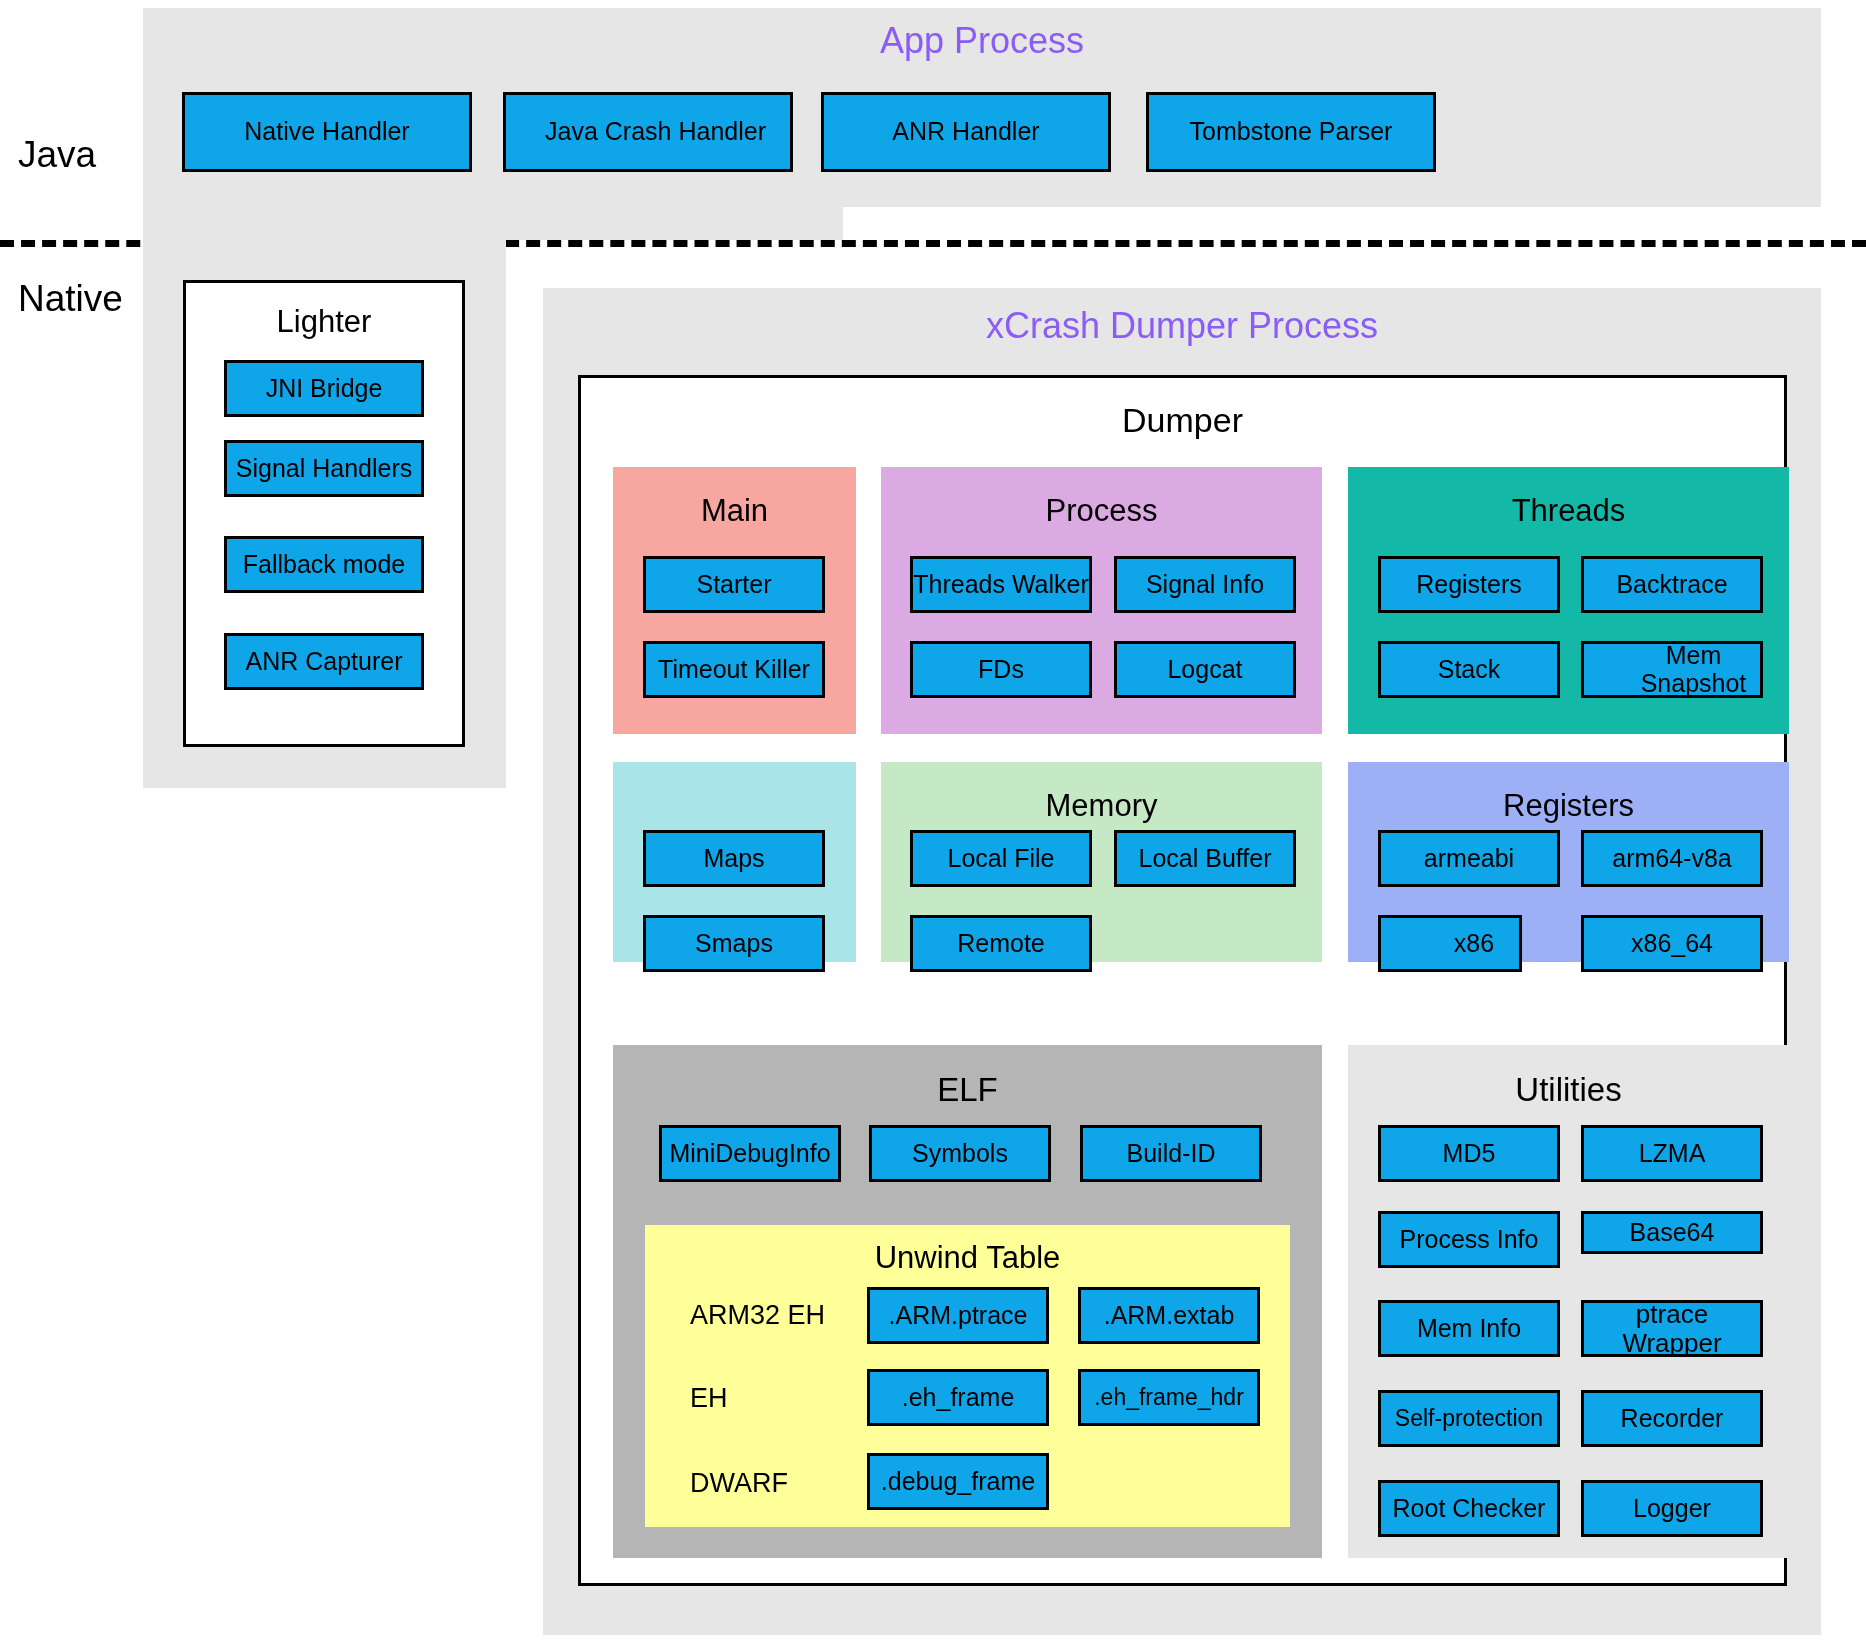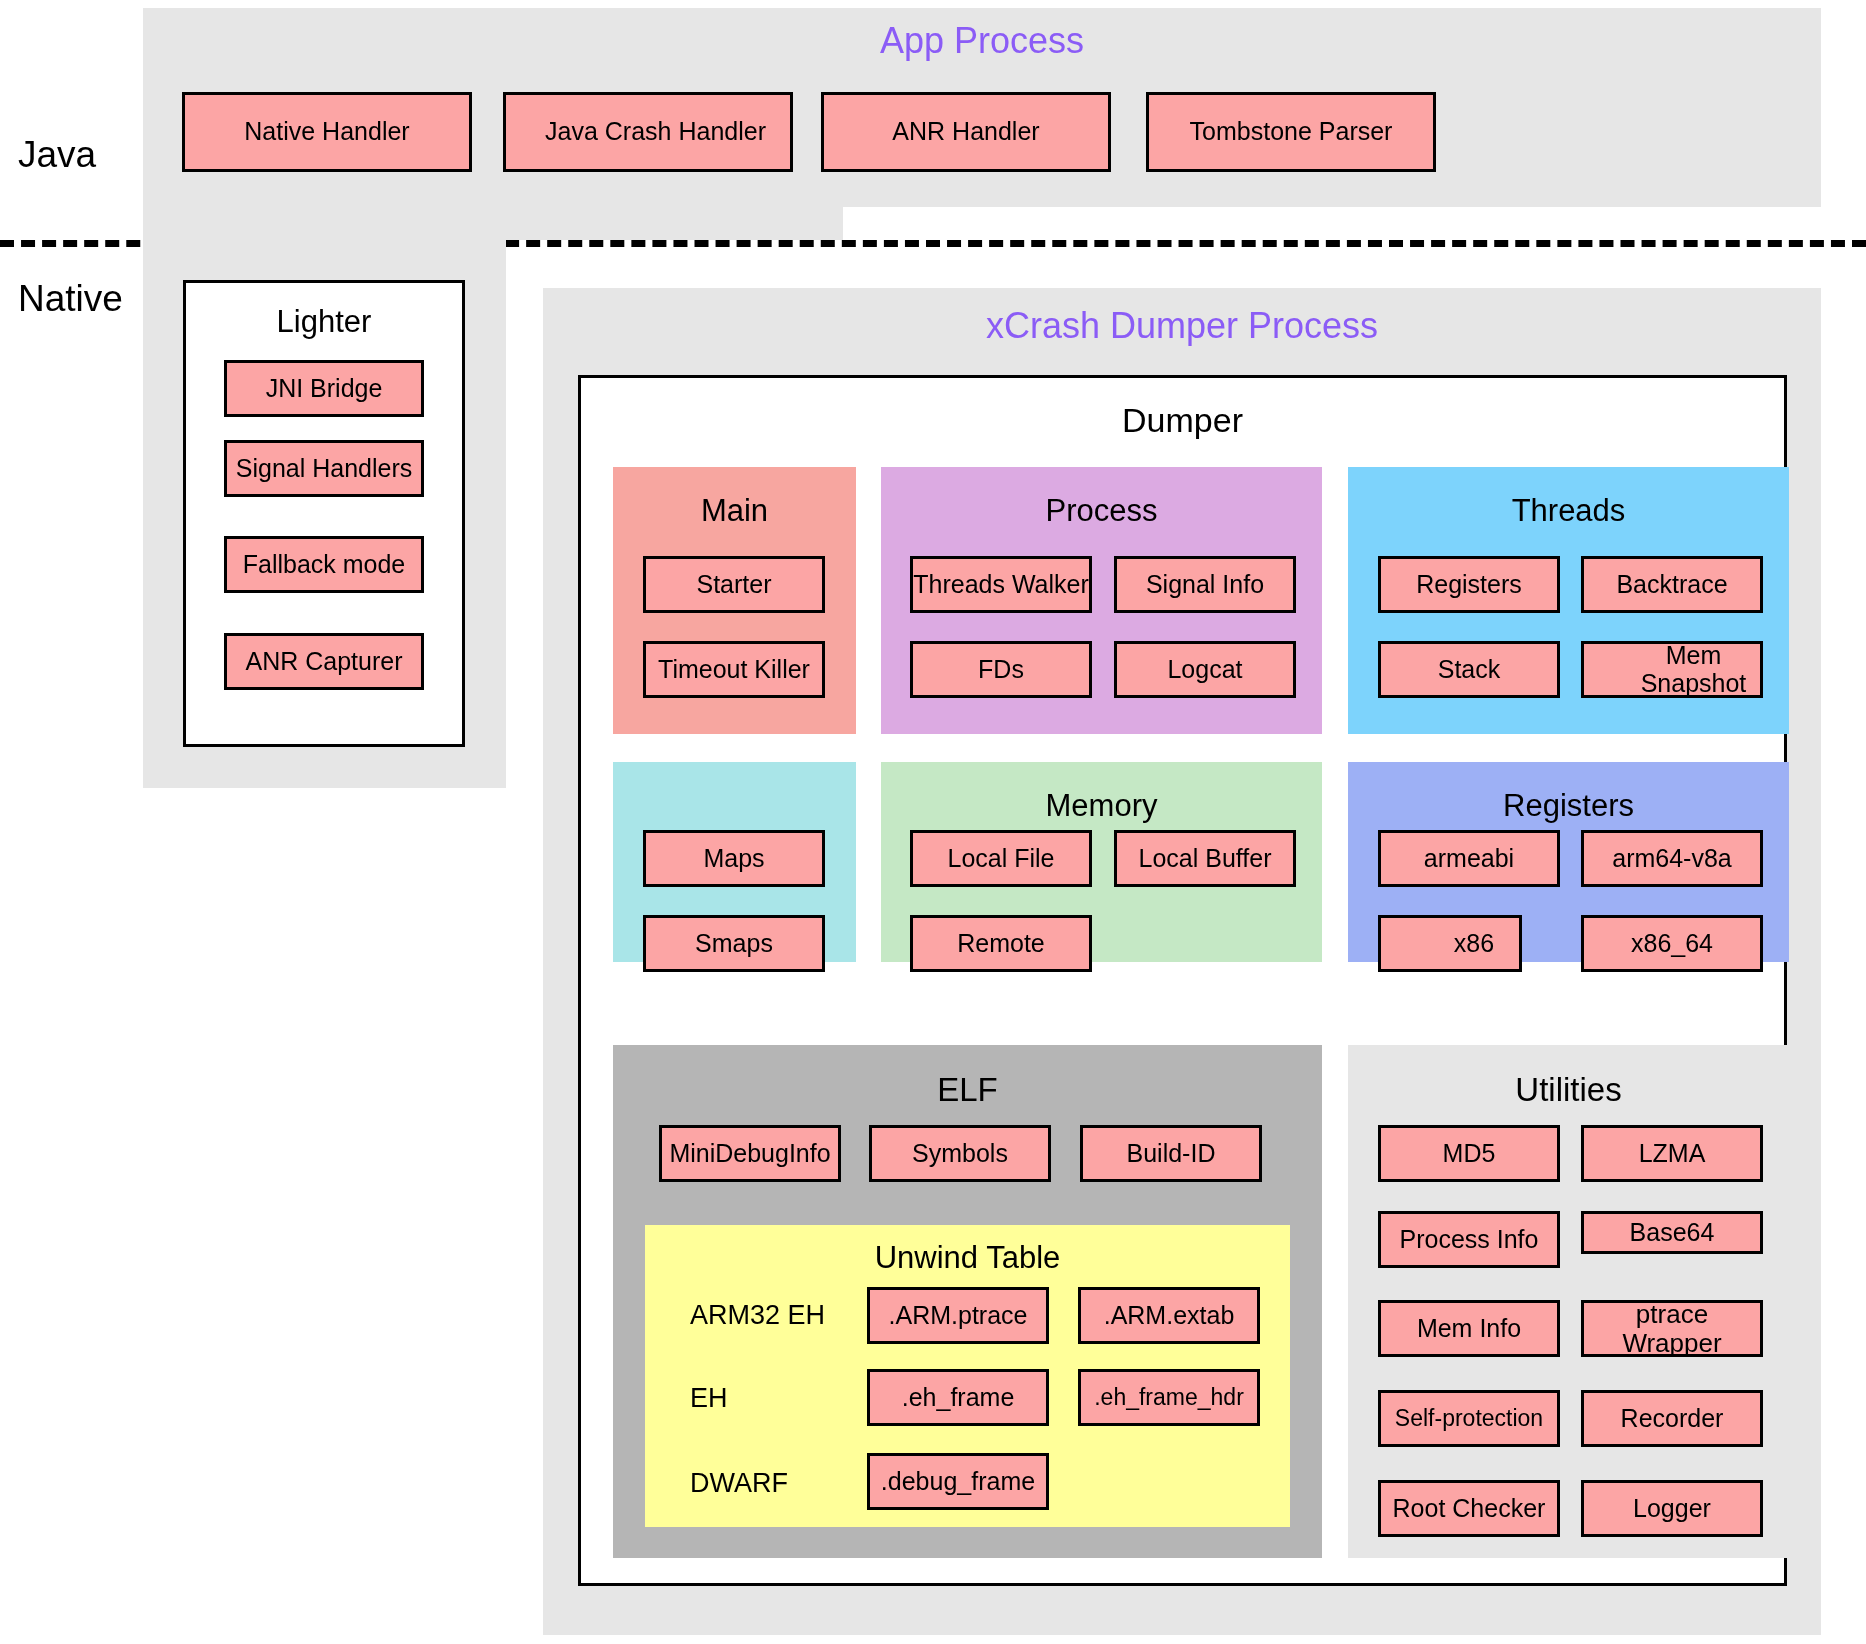--- a/index.html
+++ b/index.html
@@ -25,21 +25,21 @@
     background: #e6e6e6;
   }
   .panel-darkgray {
     background: #b5b5b5;
   }
   .hardbox {
     background: #ffffff;
     border: 3px solid #000000;
   }
   .cell {
-    background: #fca5a5;
+    background: #0ea5e9;
     border: 3px solid #000000;
     display: flex;
     align-items: center;
     justify-content: center;
     text-align: center;
     font-size: 25px;
     line-height: 1.1;
     color: #000;
   }
   .grp-title {
@@ -119,21 +119,21 @@
   <div class="cell abs" style="left:643px; top:641px; width:182px; height:57px;">Timeout Killer</div>
 
   <div class="abs" style="left:881px; top:467px; width:441px; height:267px; background:#dcaae2;">
     <div class="grp-title" style="top:26px;">Process</div>
   </div>
   <div class="cell abs" style="left:910px; top:556px; width:182px; height:57px;">Threads Walker</div>
   <div class="cell abs" style="left:1114px; top:556px; width:182px; height:57px;">Signal Info</div>
   <div class="cell abs" style="left:910px; top:641px; width:182px; height:57px;">FDs</div>
   <div class="cell abs" style="left:1114px; top:641px; width:182px; height:57px;">Logcat</div>
 
-  <div class="abs" style="left:1348px; top:467px; width:441px; height:267px; background:#7dd3fc;">
+  <div class="abs" style="left:1348px; top:467px; width:441px; height:267px; background:#14b8a6;">
     <div class="grp-title" style="top:26px;">Threads</div>
   </div>
   <div class="cell abs" style="left:1378px; top:556px; width:182px; height:57px;">Registers</div>
   <div class="cell abs" style="left:1581px; top:556px; width:182px; height:57px;">Backtrace</div>
   <div class="cell abs" style="left:1378px; top:641px; width:182px; height:57px;">Stack</div>
   <div class="cell abs" style="left:1581px; top:641px; width:182px; height:57px;padding-left:43px;">Mem Snapshot</div>
 
   <div class="abs" style="left:613px; top:762px; width:243px; height:98px; background:#a9e5e8;">
     <div class="grp-title" style="top:26px;">Memory Layout</div>
   </div>

